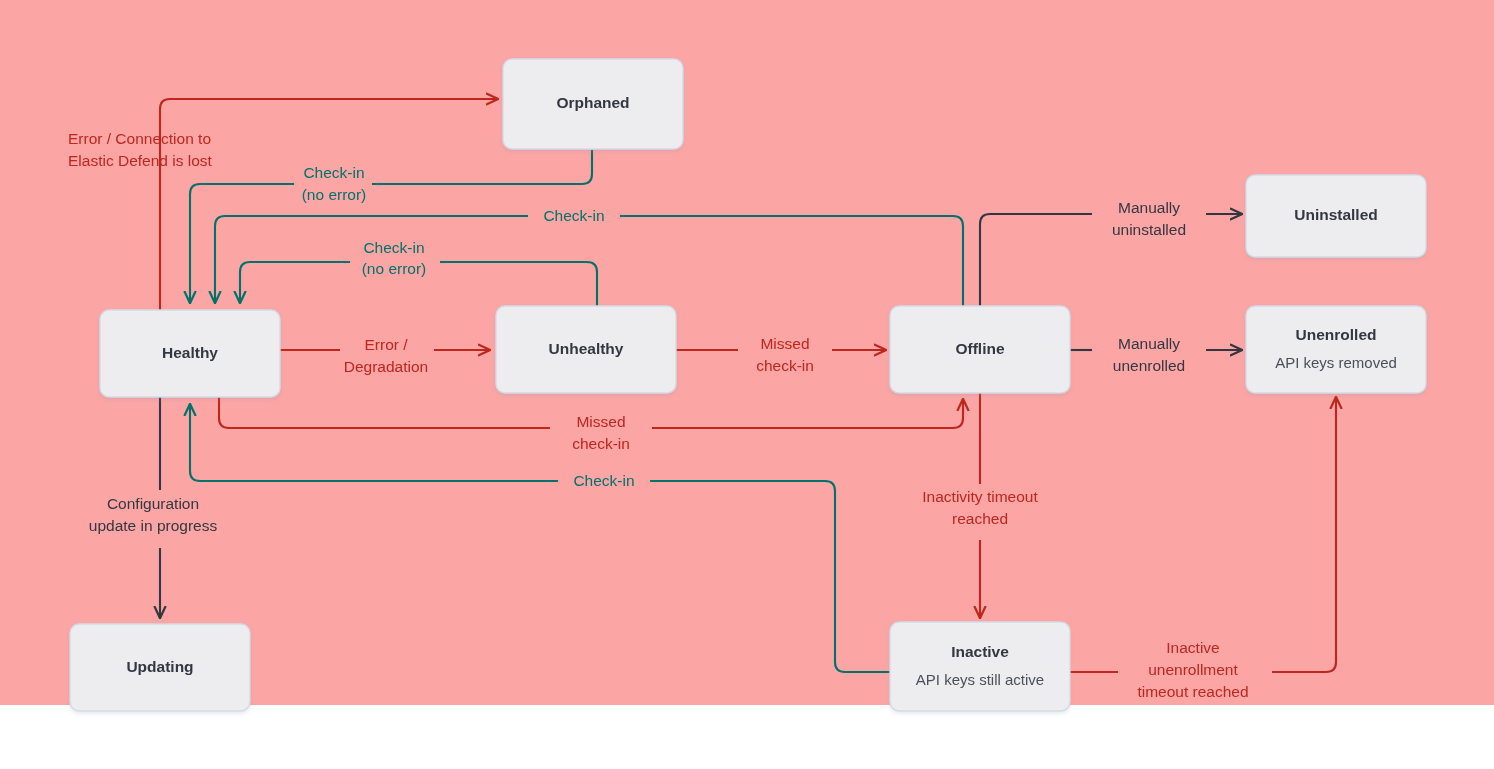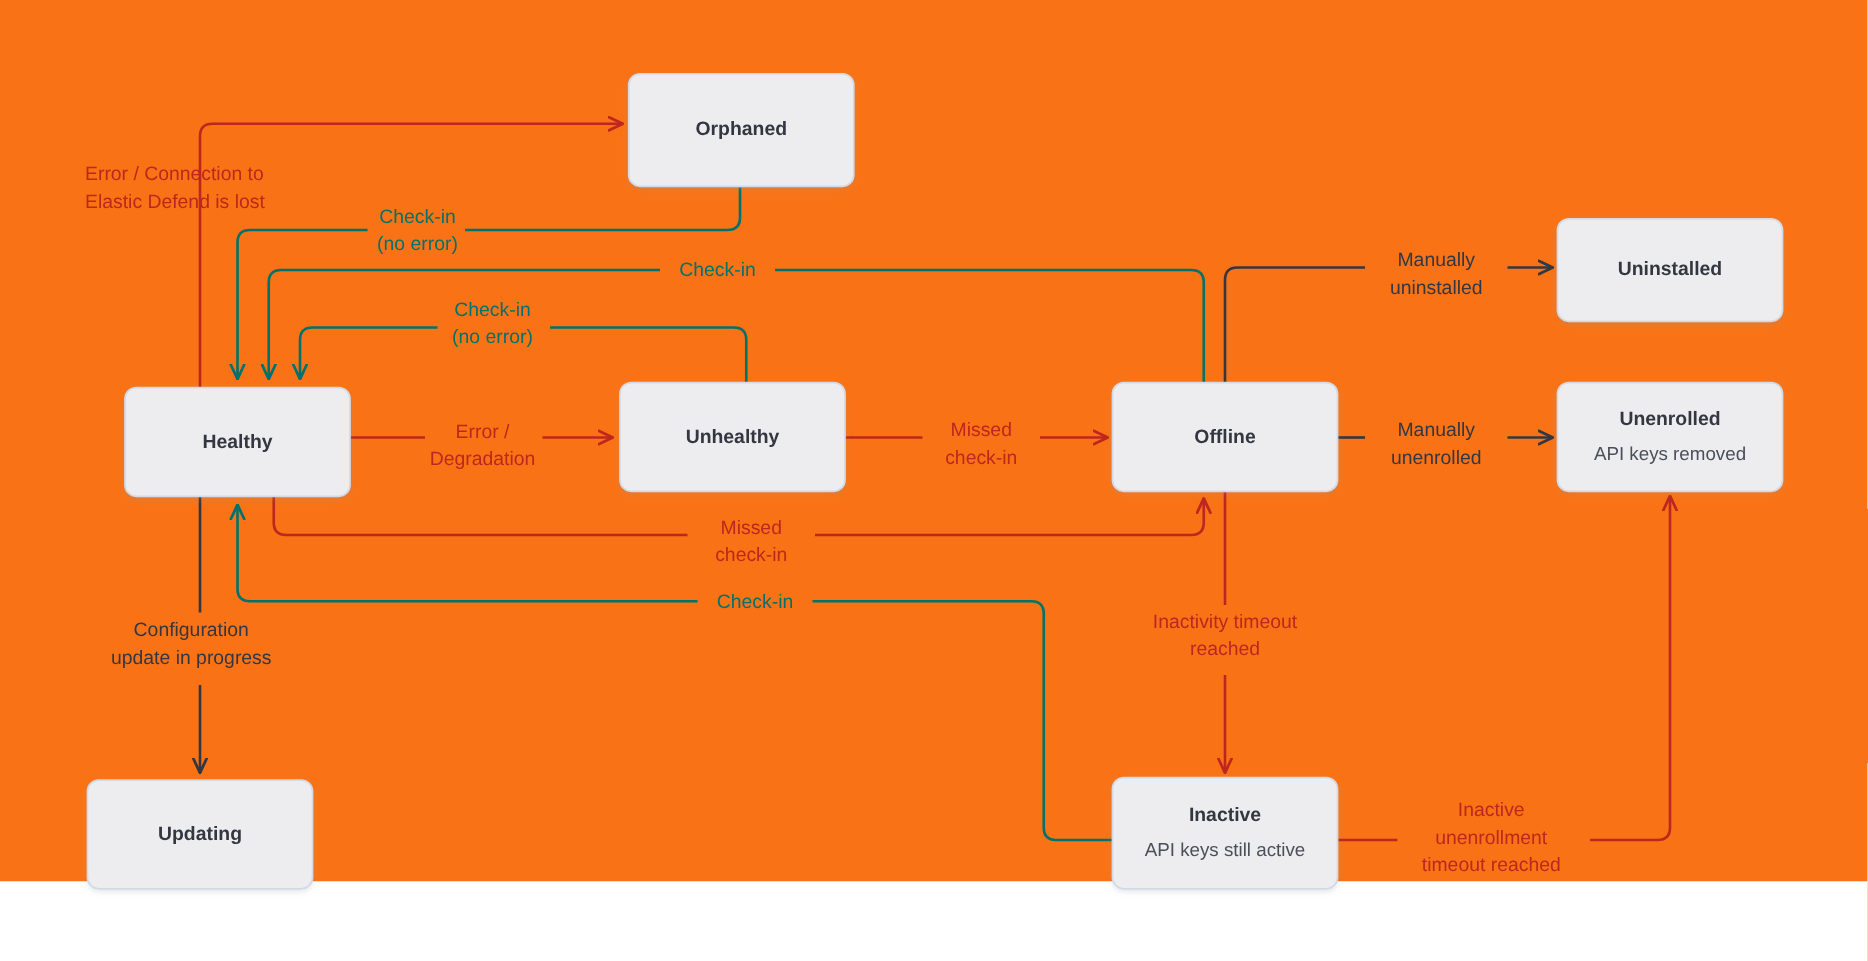--- a/index.html
+++ b/index.html
@@ -10,21 +10,21 @@
   body {
     width: 1494px;
     height: 769px;
     font-family: "Liberation Sans", sans-serif;
     overflow: hidden;
   }
   #diagram-root {
     position: relative;
     width: 1494px;
     height: 705px;
-    background: #f97316;
+    background: #fca5a5;
   }
   svg#diagram-svg {
     position: absolute;
     top: 0;
     left: 0;
     width: 1494px;
     height: 769px;
   }
   .node-rect {
     fill: #EDEDF0;

